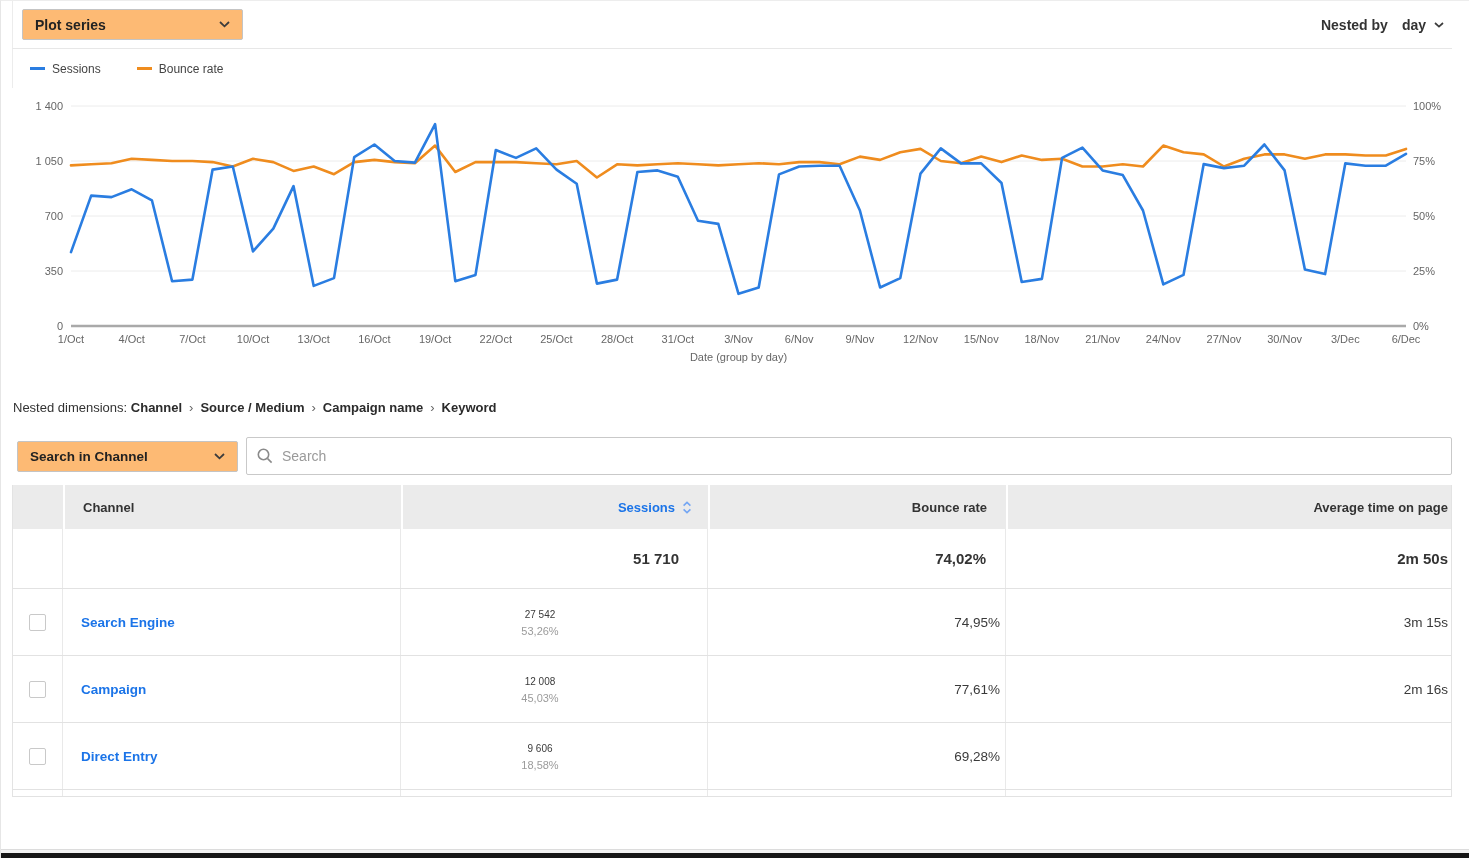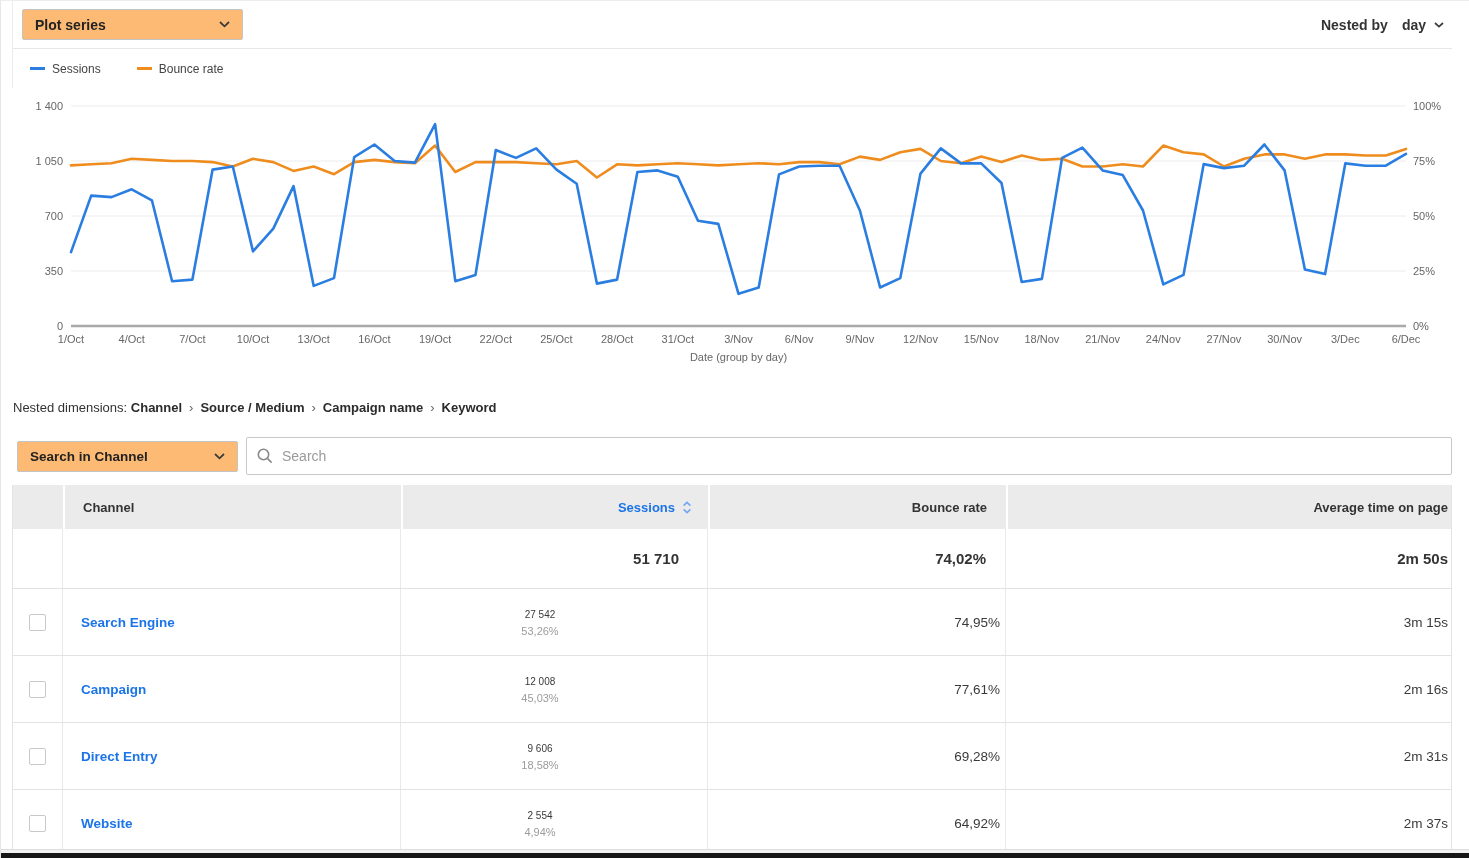--- a/index.html
+++ b/index.html
@@ -255,37 +255,22 @@
           <span class="checkbox"></span>
         </div>
       <div class="c1">
           <a class="channel-link">Direct Entry</a>
         </div>
       <div class="c2 sessions-cell">
         <span class="sess-val">9 606</span>
         <span class="sess-pct">18,58%</span>
       </div>
       <div class="c3 cell-right val">69,28%</div>
-      <div class="c4 cell-right val">2m 31s</div>
-    </div>
-
-    <div class="tr row datarow">
-      <div class="c0 chk-wrap">
-          <span class="checkbox"></span>
-        </div>
-      <div class="c1">
-          <a class="channel-link">Website</a>
-        </div>
-      <div class="c2 sessions-cell">
-        <span class="sess-val">2 554</span>
-        <span class="sess-pct">4,94%</span>
-      </div>
-      <div class="c3 cell-right val">64,92%</div>
-      <div class="c4 cell-right val">2m 37s</div>
-    </div>
+    </div>
+
 
     <div class="tr row partial-row">
       <div class="c0"></div>
         <div class="c1"></div>
         <div class="c2"></div>
         <div class="c3"></div>
         <div class="c4"></div>
     </div>
   </div>
 </div>

